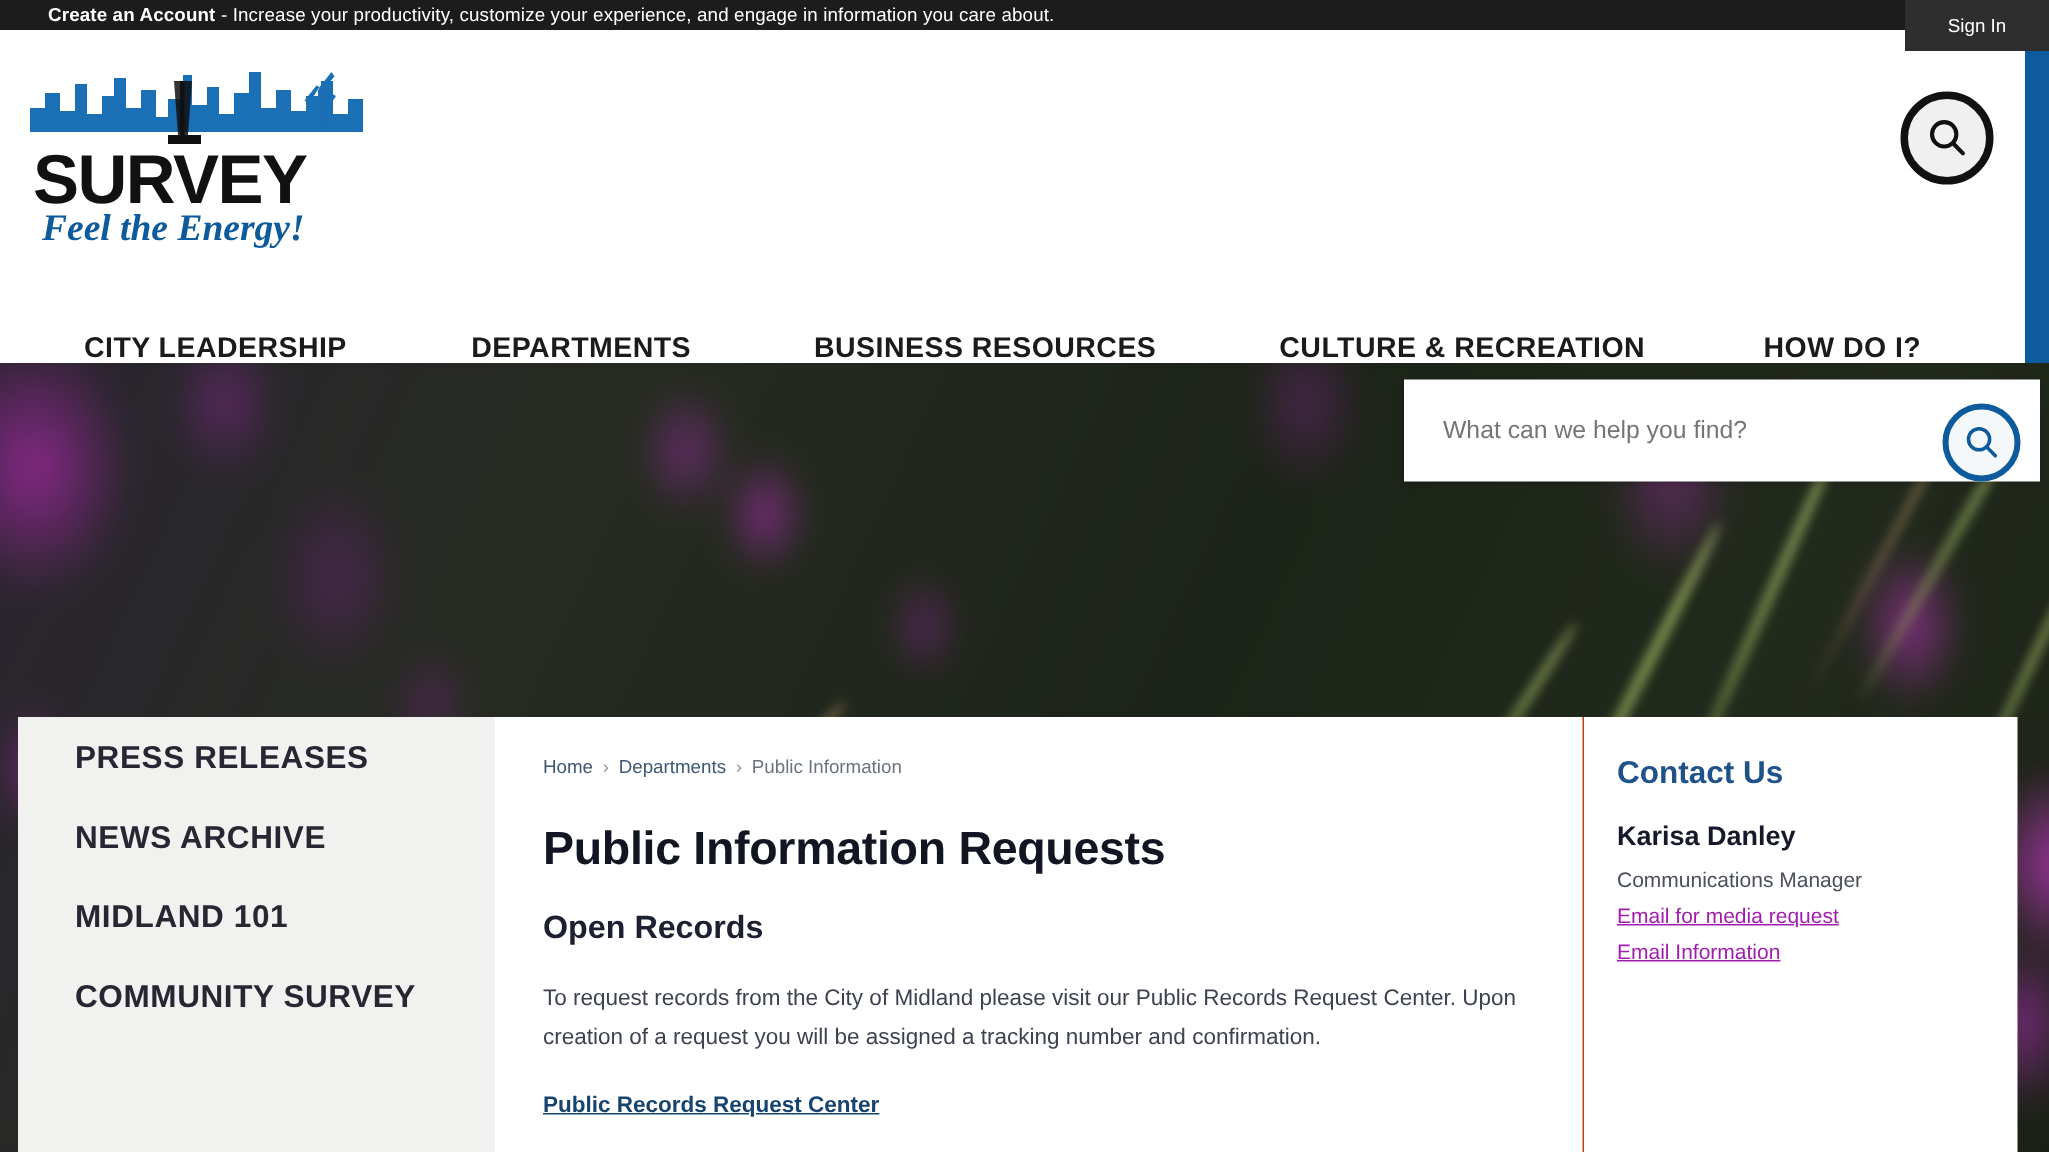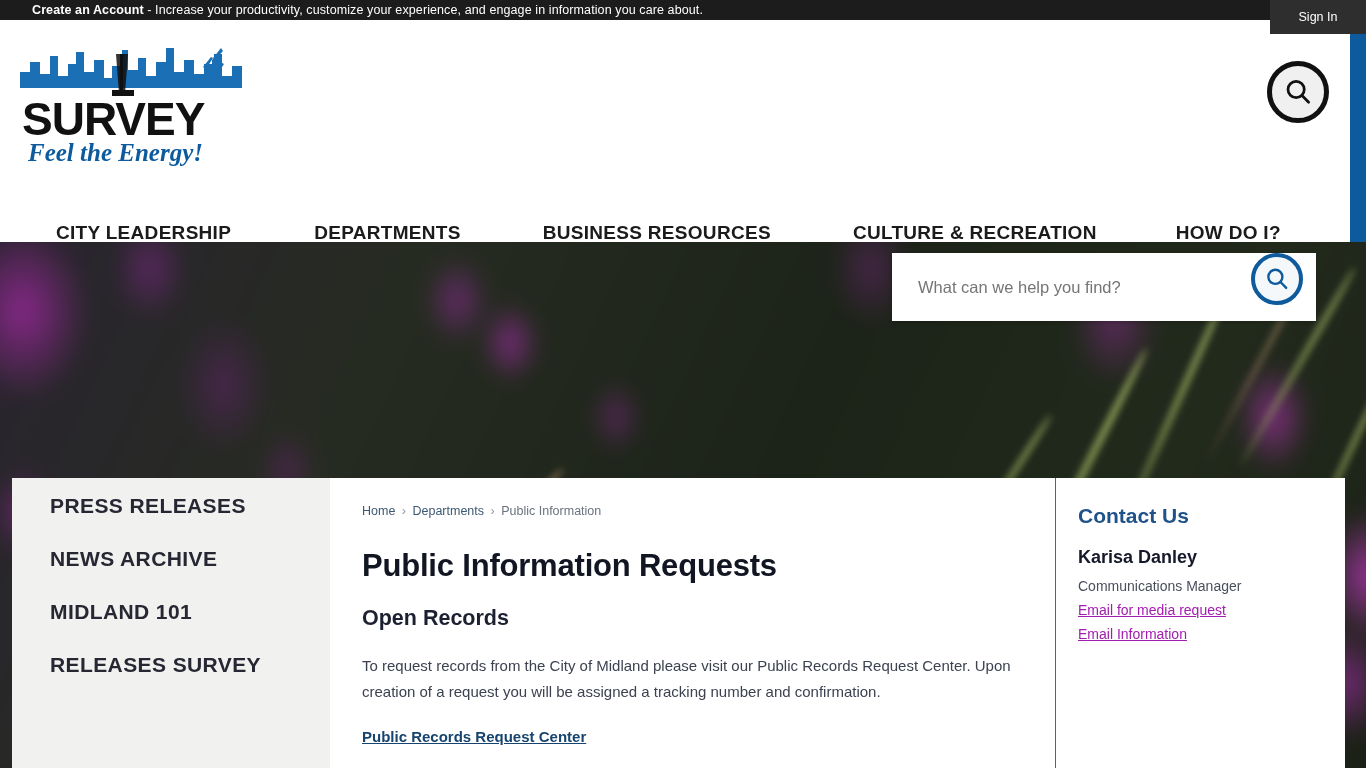--- a/index.html
+++ b/index.html
@@ -163,26 +163,26 @@
   #grass-4 { width: 5px;  height: 160px; left: 1005px; top: 160px; transform: rotate(33deg); }
   #grass-5 { width: 5px;  height: 120px; left: 520px;  top: 210px; transform: rotate(43deg);
              background: linear-gradient(to bottom, rgba(205,160,120,.8), rgba(120,95,65,.3)); }
   #grass-6 { width: 4px;  height: 210px; left: 1255px; top: 20px;  transform: rotate(28deg);
              background: linear-gradient(to bottom, rgba(212,168,128,.75), rgba(130,100,70,.25)); }
   #grass-7 { width: 5px;  height: 190px; left: 1340px; top: 130px; transform: rotate(25deg); }
 
   
   #hero-search-box {
     position: absolute;
-    left: 892px; top: 11px;
+    left: 936px; top: 11px;
     width: 424px; height: 68px;
     background: #ffffff;
     box-shadow: 0 1px 4px rgba(0,0,0,.22);
     display: flex;
-    align-items: flex-start;
+    align-items: flex-end;
   }
   #hero-search-input {
     flex: 1;
     height: 100%;
     border: none;
     outline: none;
     background: transparent;
     padding-left: 26px;
     font-size: 16.5px;
     color: #3a3a3a;
@@ -385,21 +385,21 @@
     </div>
   </div>
 </div>
 
 <div id="content-card">
 
   <aside id="left-sidebar">
     <a class="sidebar-link">PRESS RELEASES</a>
     <a class="sidebar-link">NEWS ARCHIVE</a>
     <a class="sidebar-link">MIDLAND 101</a>
-    <a class="sidebar-link">RELEASES SURVEY</a>
+    <a class="sidebar-link">COMMUNITY SURVEY</a>
   </aside>
 
   <main id="main-column">
     <div id="breadcrumb">
       <span class="crumb-link">Home</span>
       <span class="crumb-sep">›</span>
       <span class="crumb-link">Departments</span>
       <span class="crumb-sep">›</span>
       <span class="crumb-current">Public Information</span>
     </div>

